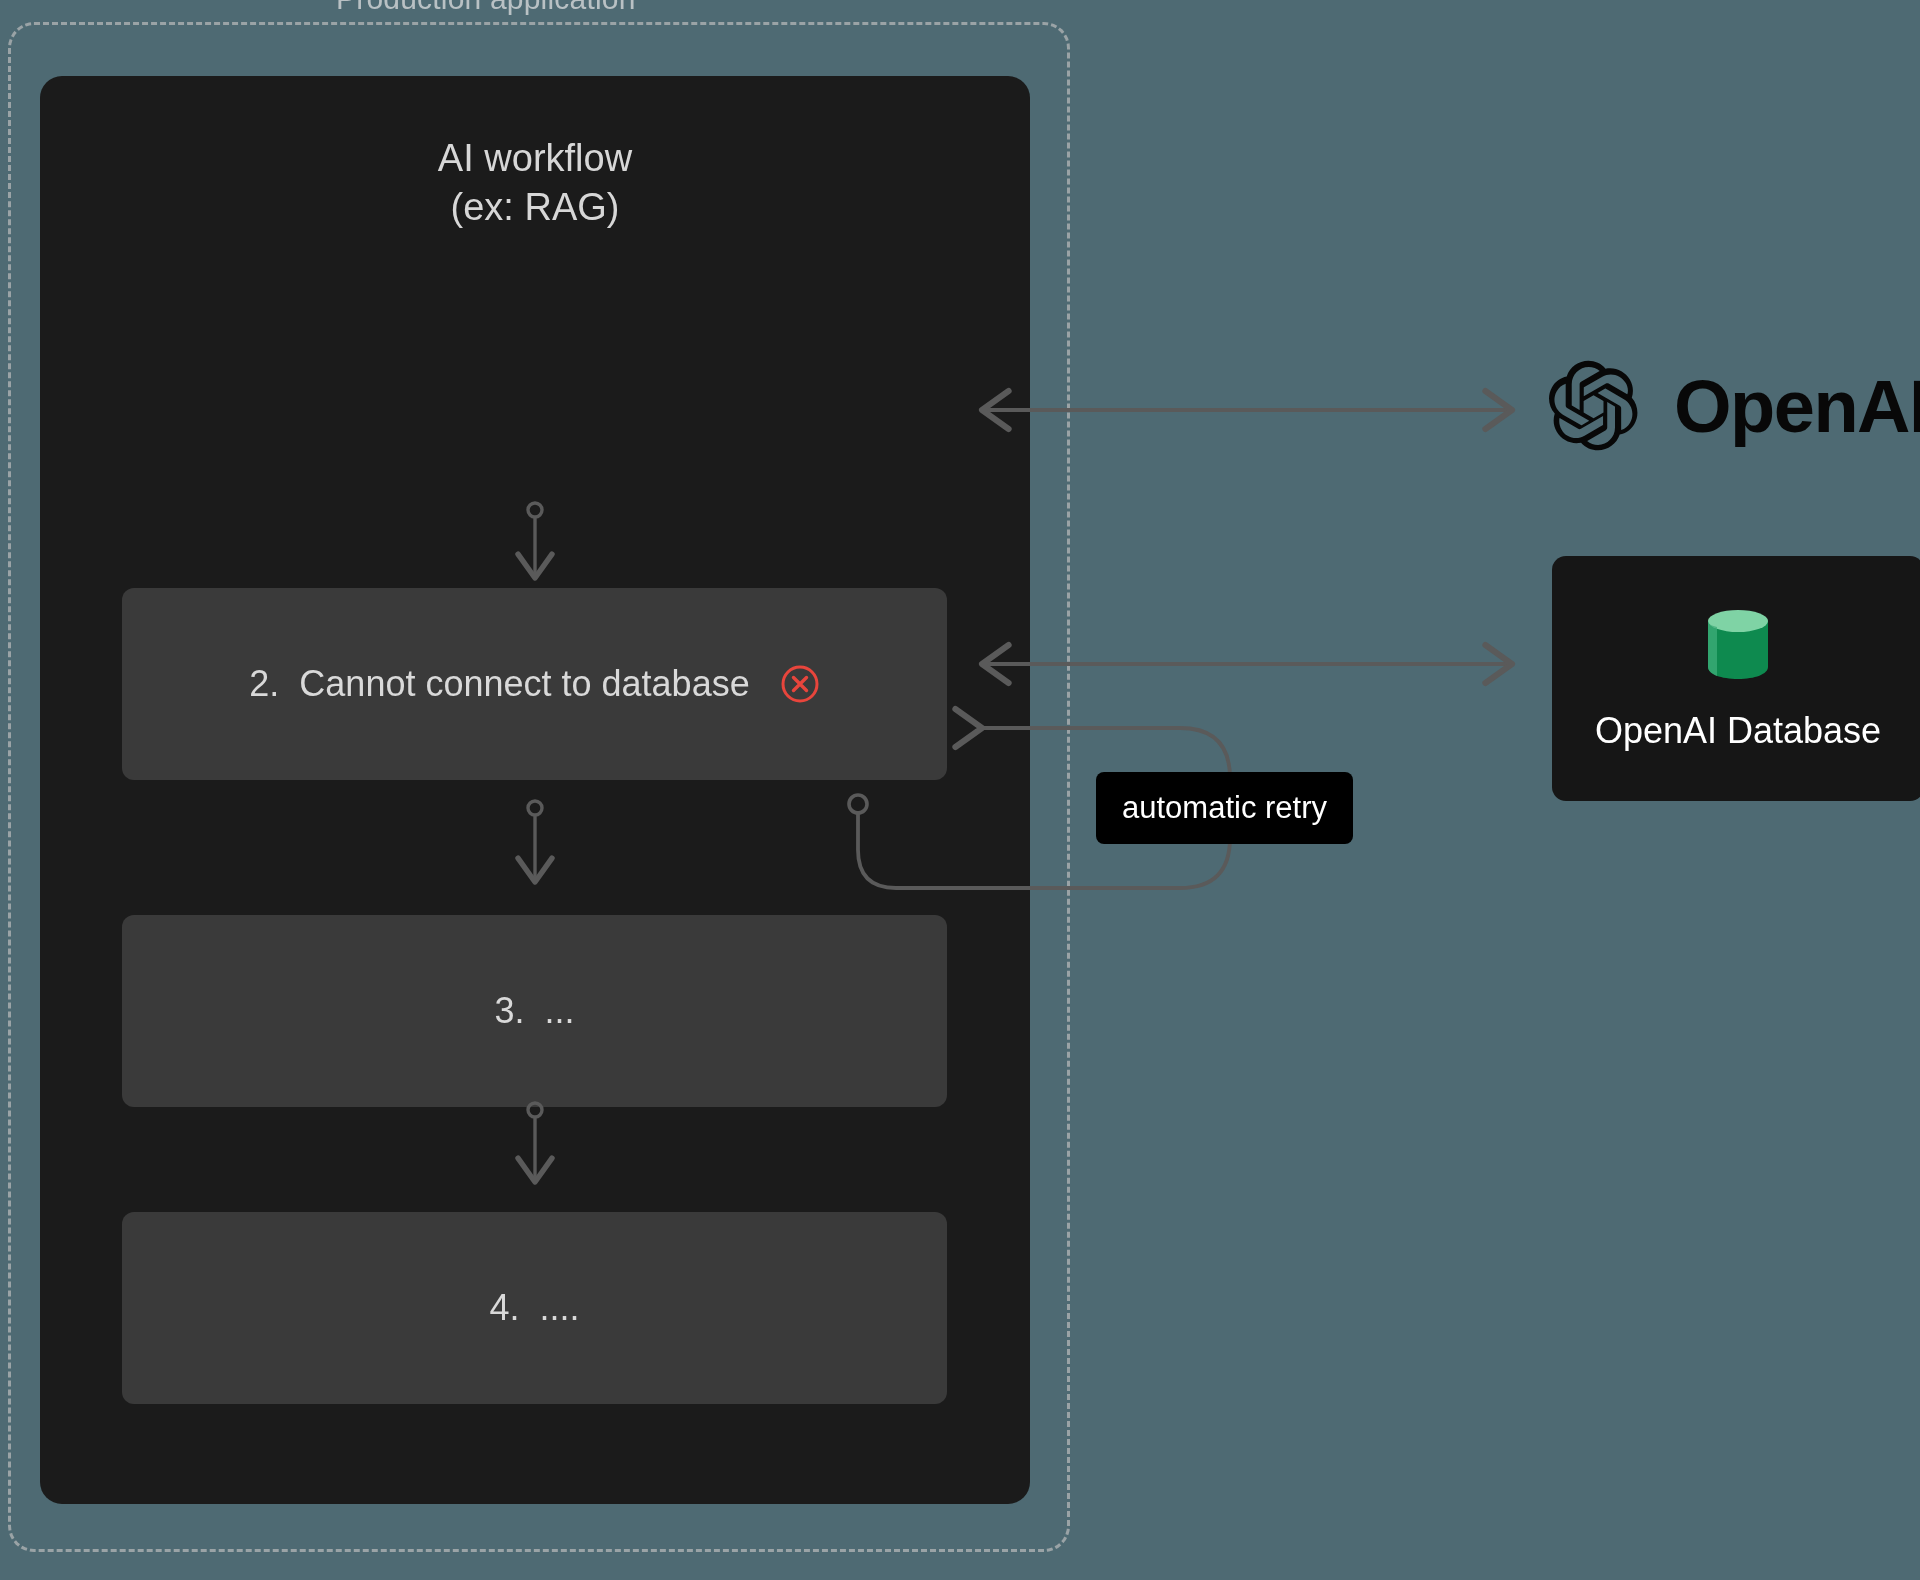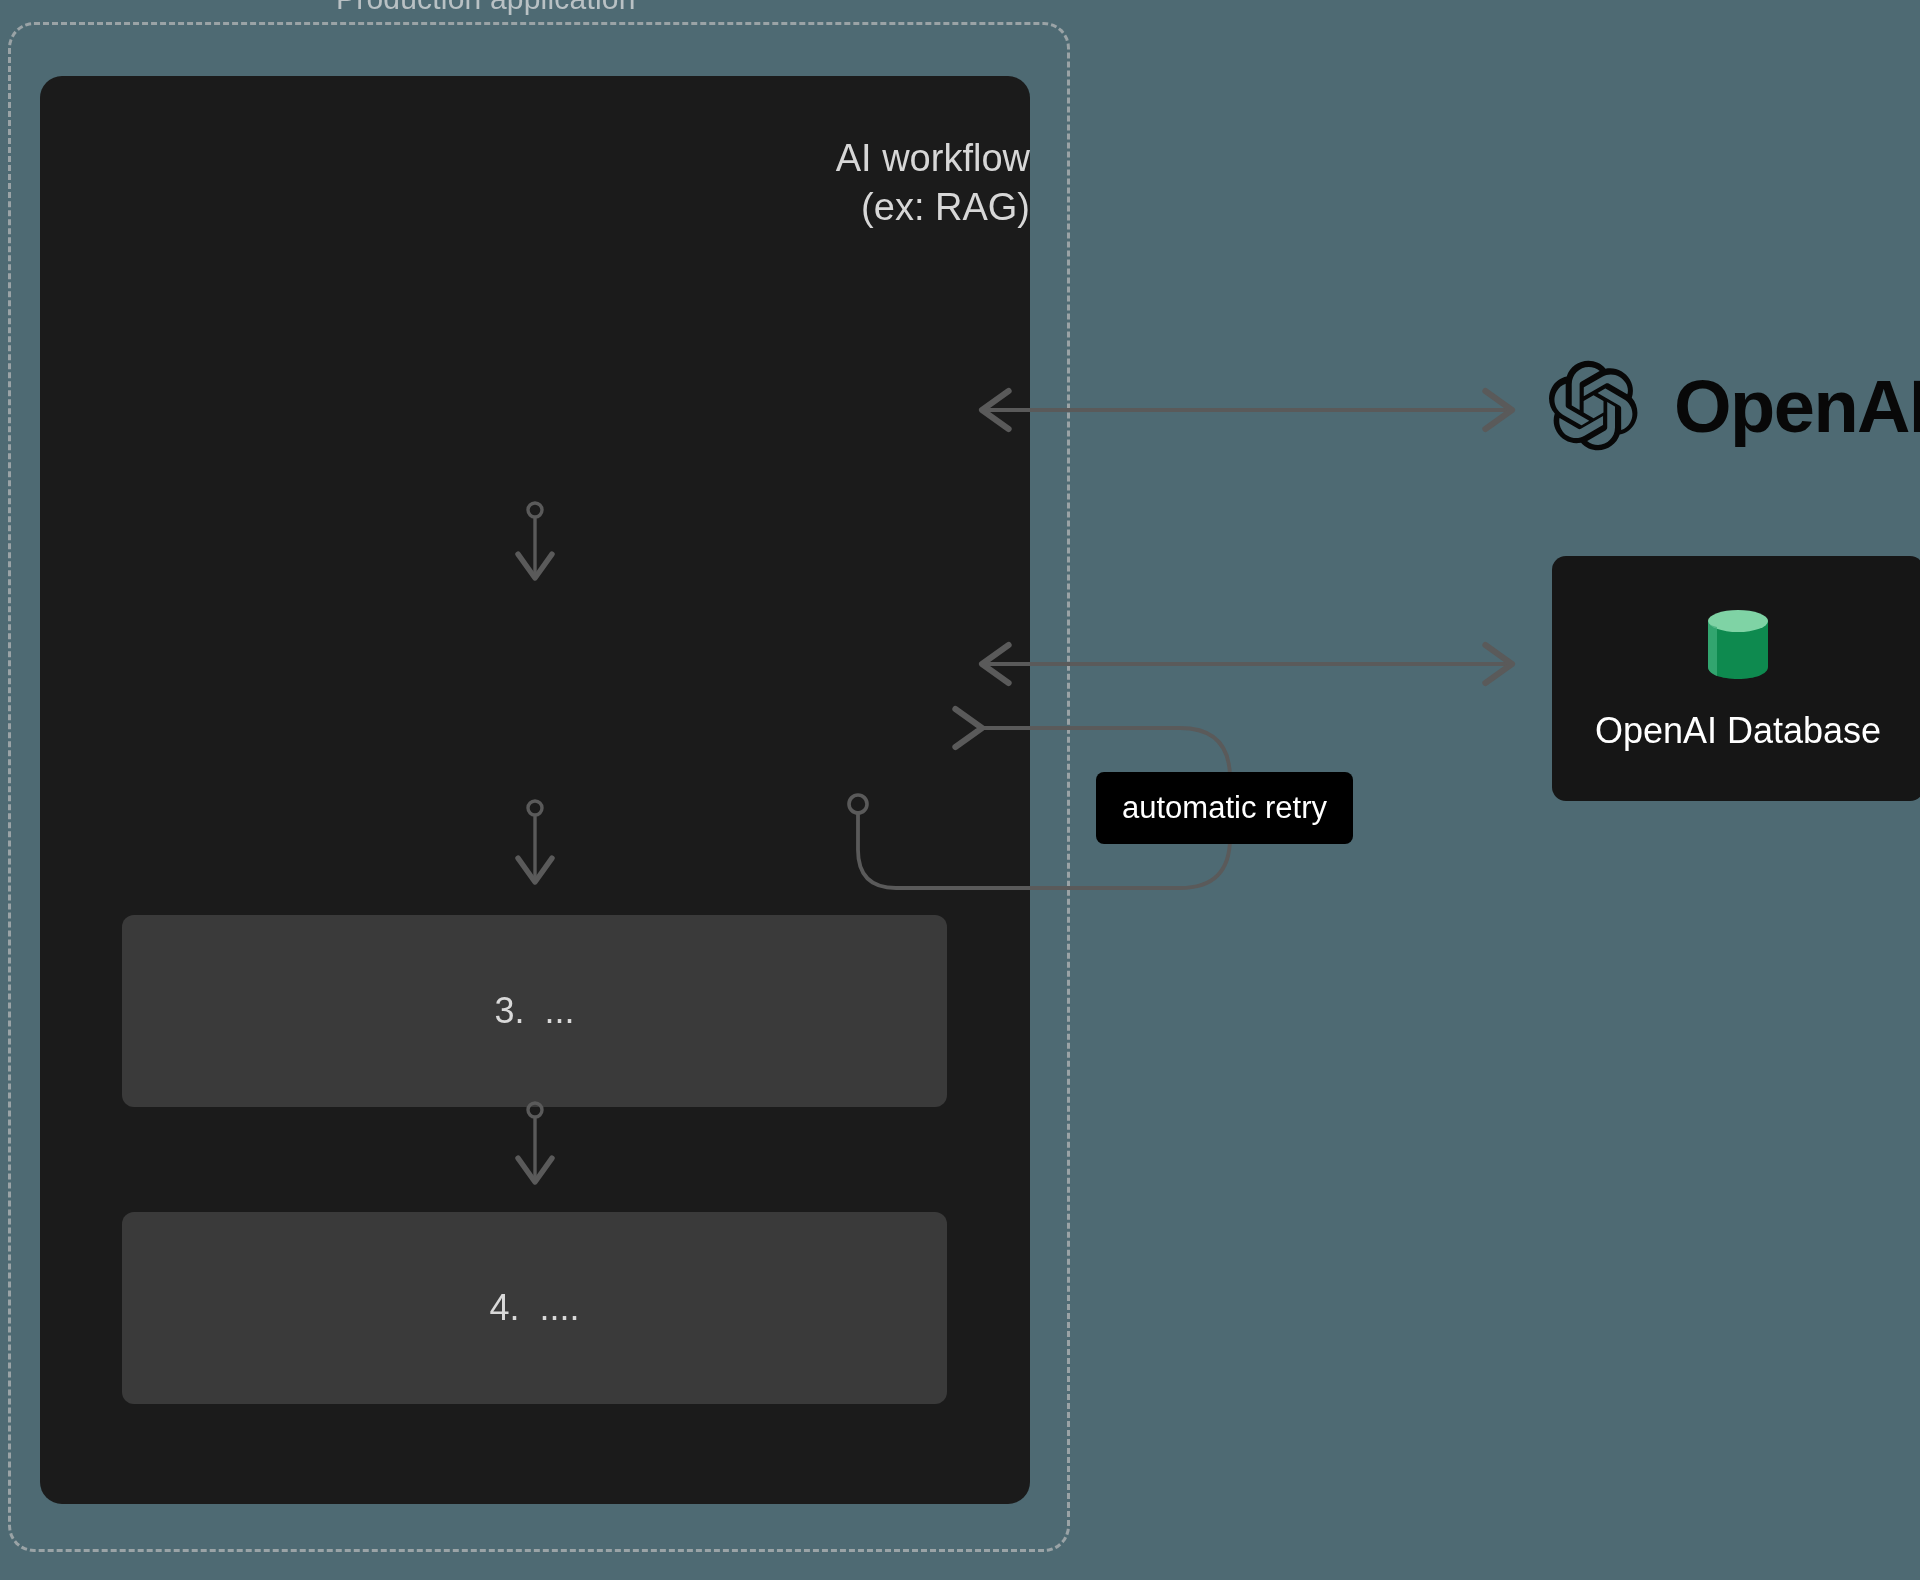--- a/index.html
+++ b/index.html
@@ -53,21 +53,21 @@
     width: 990px;
     height: 1428px;
     background: #1b1b1b;
     border-radius: 22px;
   }
   .workflow-title {
     position: absolute;
     left: 0;
     right: 0;
     top: 58px;
-    text-align: right;
+    text-align: center;
     color: #d7d7d7;
     font-size: 38px;
     line-height: 1.28;
     white-space: pre-line;
   }
 
   
   .step {
     position: absolute;
     left: 122px;
@@ -169,20 +169,29 @@
 
   <div class="prod-boundary"></div>
   <div class="prod-label">Production application</div>
 
   <div class="workflow-card">
     <div class="workflow-title">AI workflow
 (ex: RAG)</div>
   </div>
 
 
+  <div class="step" id="step-2">
+    <div class="step-inner">
+      <span class="step-label">2.  Cannot connect to database</span>
+      <svg class="error-icon" viewBox="0 0 40 40">
+        <circle cx="20" cy="20" r="17" fill="none" stroke="#e8453c" stroke-width="3"></circle>
+        <path d="M13.5 13.5 L26.5 26.5 M26.5 13.5 L13.5 26.5" stroke="#e8453c" stroke-width="3.4" stroke-linecap="round"></path>
+      </svg>
+    </div>
+  </div>
 
   <div class="step" id="step-3">
     <div class="step-inner">
       <span class="step-label">3.  ...</span>
     </div>
   </div>
 
   <div class="step" id="step-4">
     <div class="step-inner">
       <span class="step-label">4.  ....</span>

